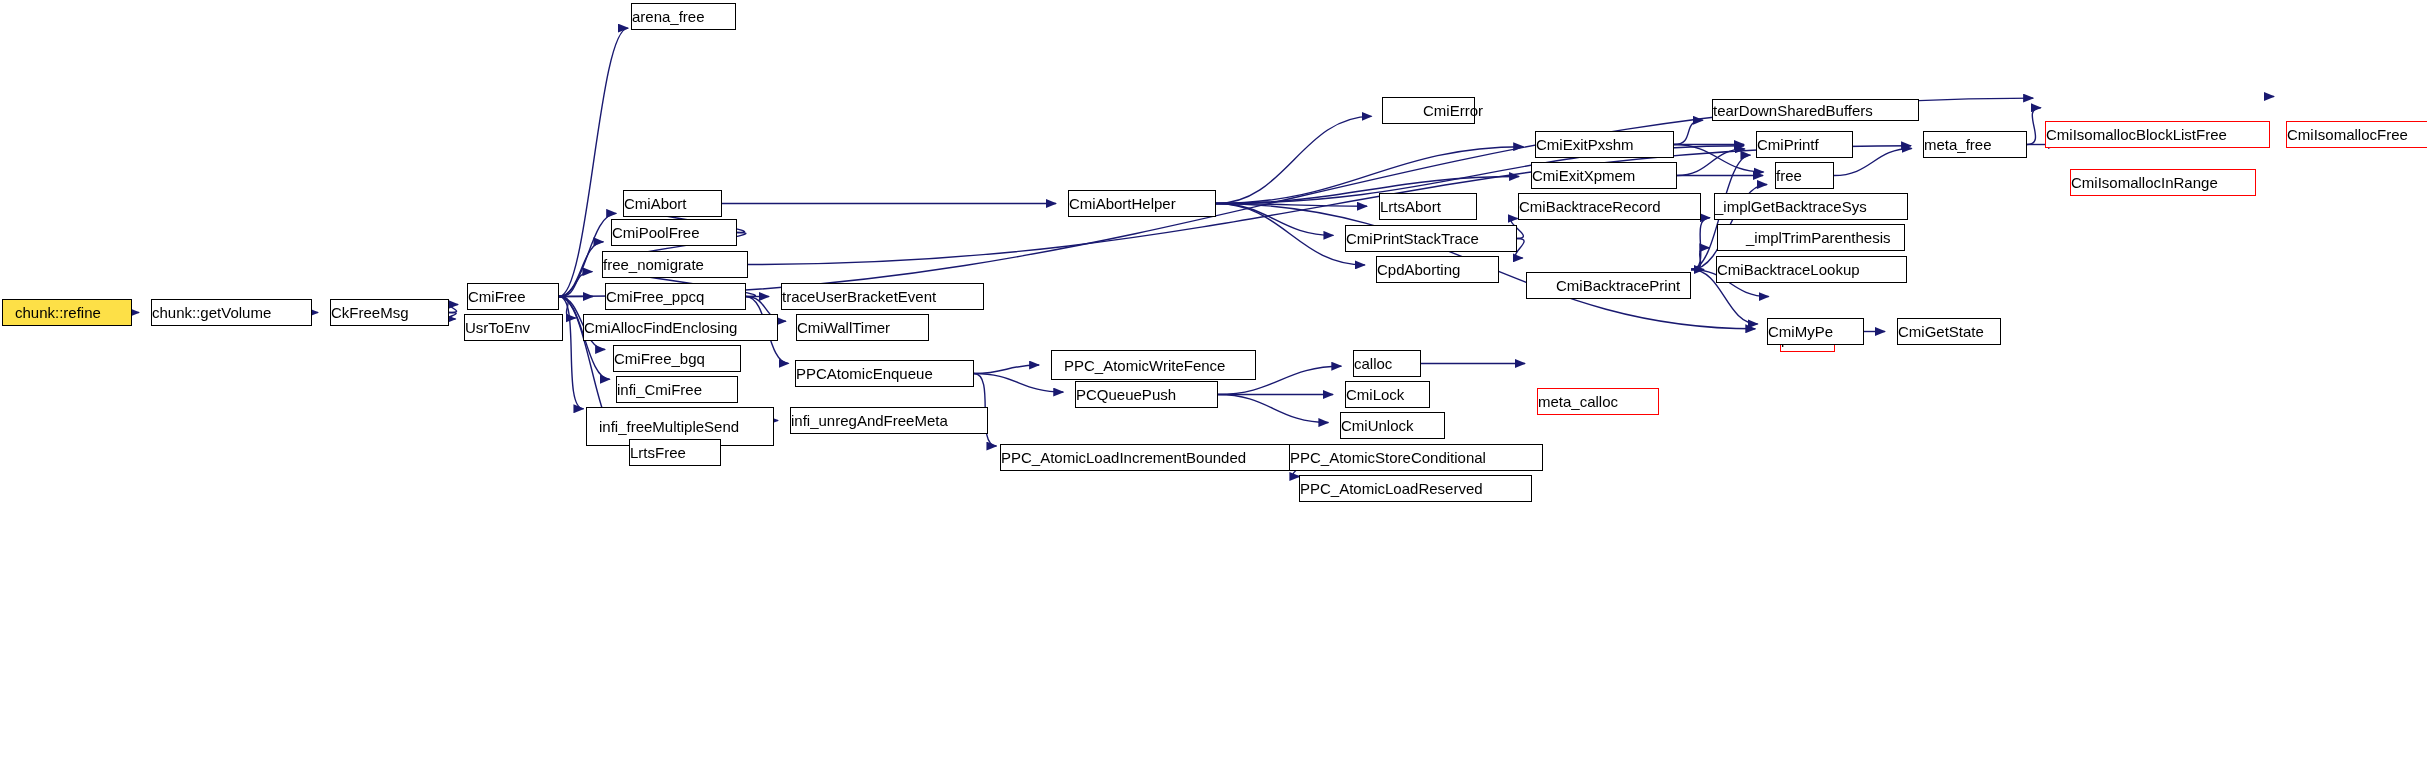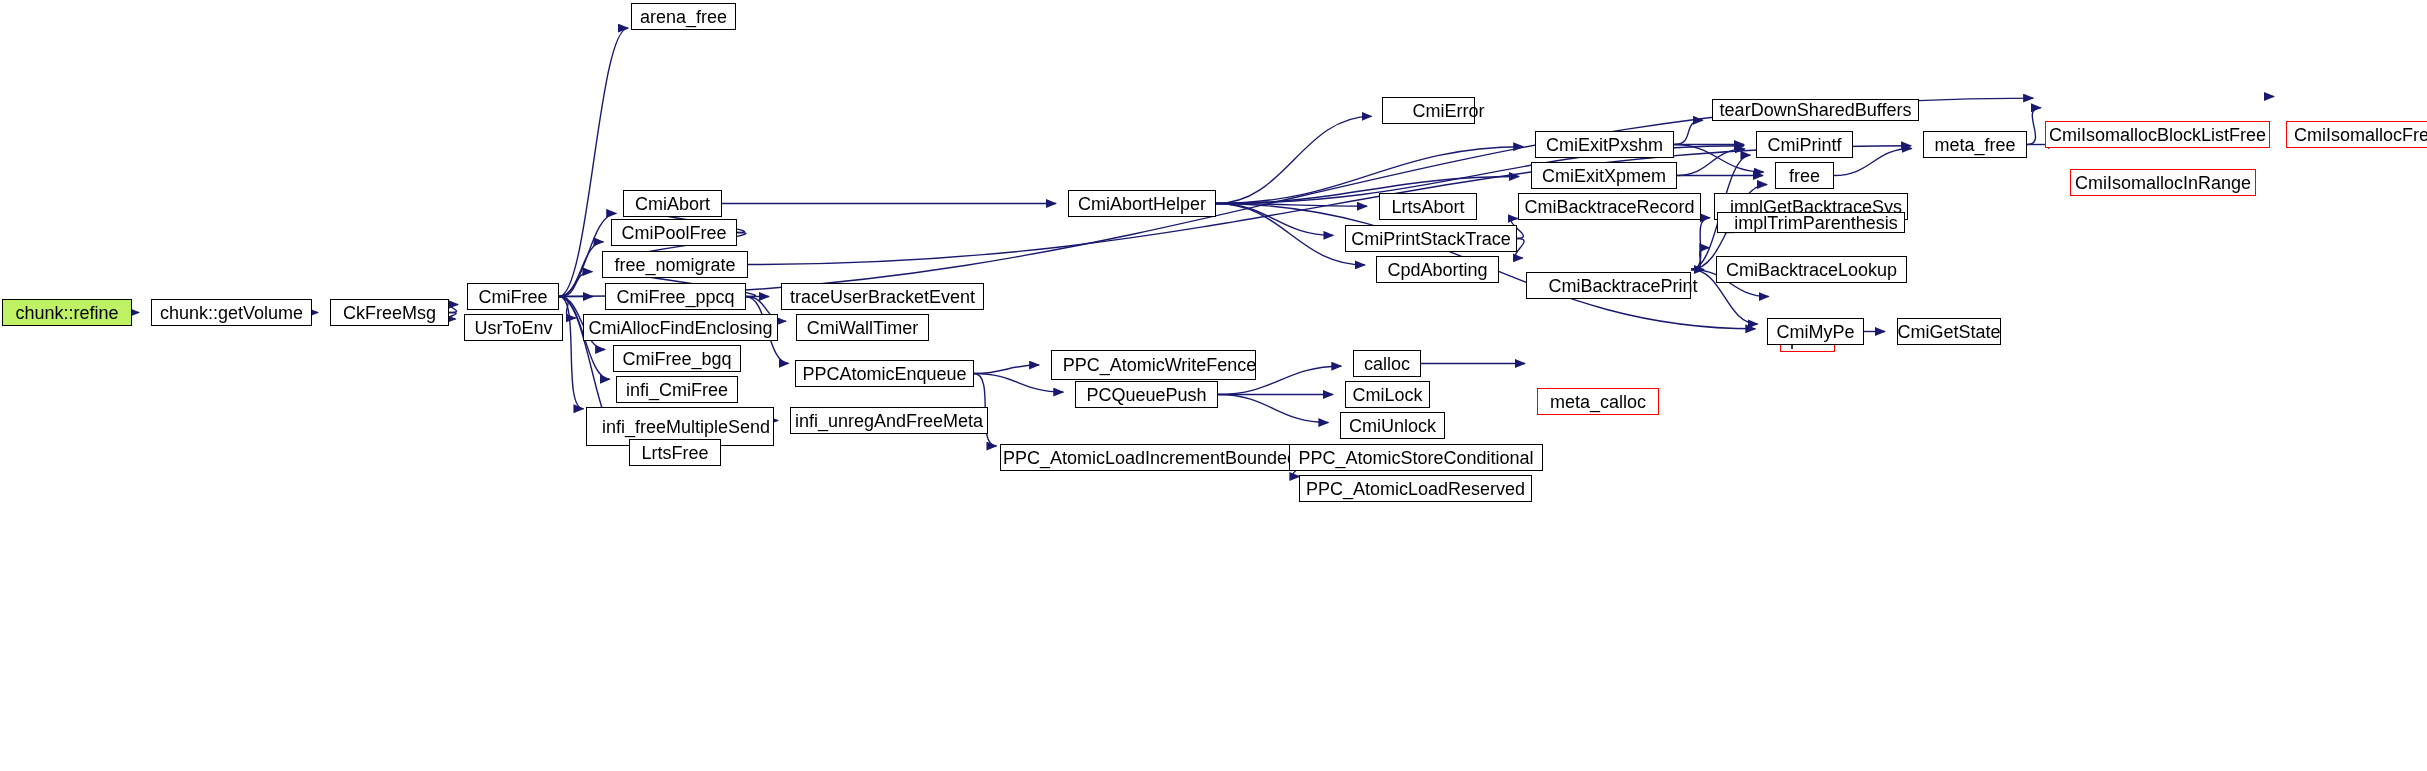--- a/index.html
+++ b/index.html
@@ -1,23 +1,23 @@
 <!DOCTYPE html>
 <html><head>
 <meta charset="utf-8">
 <style>
   html,body{margin:0;padding:0;background:#ffffff;}
   #canvas{position:relative;width:2427px;height:771px;background:#ffffff;
           font-family:"Liberation Sans","DejaVu Sans",sans-serif;overflow:hidden;}
   #edges{position:absolute;left:0;top:0;width:2427px;height:771px;pointer-events:none;}
   .node{position:absolute;box-sizing:border-box;border:1px solid #000000;background:#ffffff;
-        display:flex;align-items:center;justify-content:center;
-        font-size:18px;color:#000000;white-space:nowrap;line-height:1;}
+        display:flex;align-items:center;
+        font-size:15px;color:#000000;white-space:nowrap;line-height:1;}
   .node.red{border-color:#ff0000;margin-top:38px;}
-  .node.gray{background:#bef264;}
+  .node.gray{background:#fde047;padding-left:12px;}
 </style>
 </head>
 <body>
 
 <div id="canvas">
   <svg id="edges" viewBox="0 0 2427 771" xmlns="http://www.w3.org/2000/svg">
     <defs>
       <marker id="ah" markerWidth="11" markerHeight="9" refX="10" refY="4.5" orient="auto" markerUnits="userSpaceOnUse">
         <path d="M0,0 L11,4.5 L0,9 z" fill="#191970"></path>
       </marker>
@@ -184,21 +184,21 @@
       </div>
       <div class="node" style="left: 1756px; top: 131px; width: 97px; height: 27px;">
         <span>CmiPrintf</span>
       </div>
       <div class="node" style="left: 1775px; top: 162px; width: 59px; height: 27px;">
         <span>free</span>
       </div>
       <div class="node" style="left: 1714px; top: 193px; width: 194px; height: 27px;">
         <span>_implGetBacktraceSys</span>
       </div>
-      <div class="node" style="left: 1717px; top: 212px; width: 188px; height: 21px;">
+      <div class="node" style="left: 1717px; top: 224px; width: 188px; height: 27px; padding-left: 28px;">
         <span>_implTrimParenthesis</span>
       </div>
       <div class="node" style="left: 1716px; top: 256px; width: 191px; height: 27px;">
         <span>CmiBacktraceLookup</span>
       </div>
       <div class="node red" style="left: 1780px; top: 287px; width: 55px; height: 27px;">
         <span>print</span>
       </div>
       <div class="node" style="left: 1767px; top: 318px; width: 97px; height: 27px;">
         <span>CmiMyPe</span>

